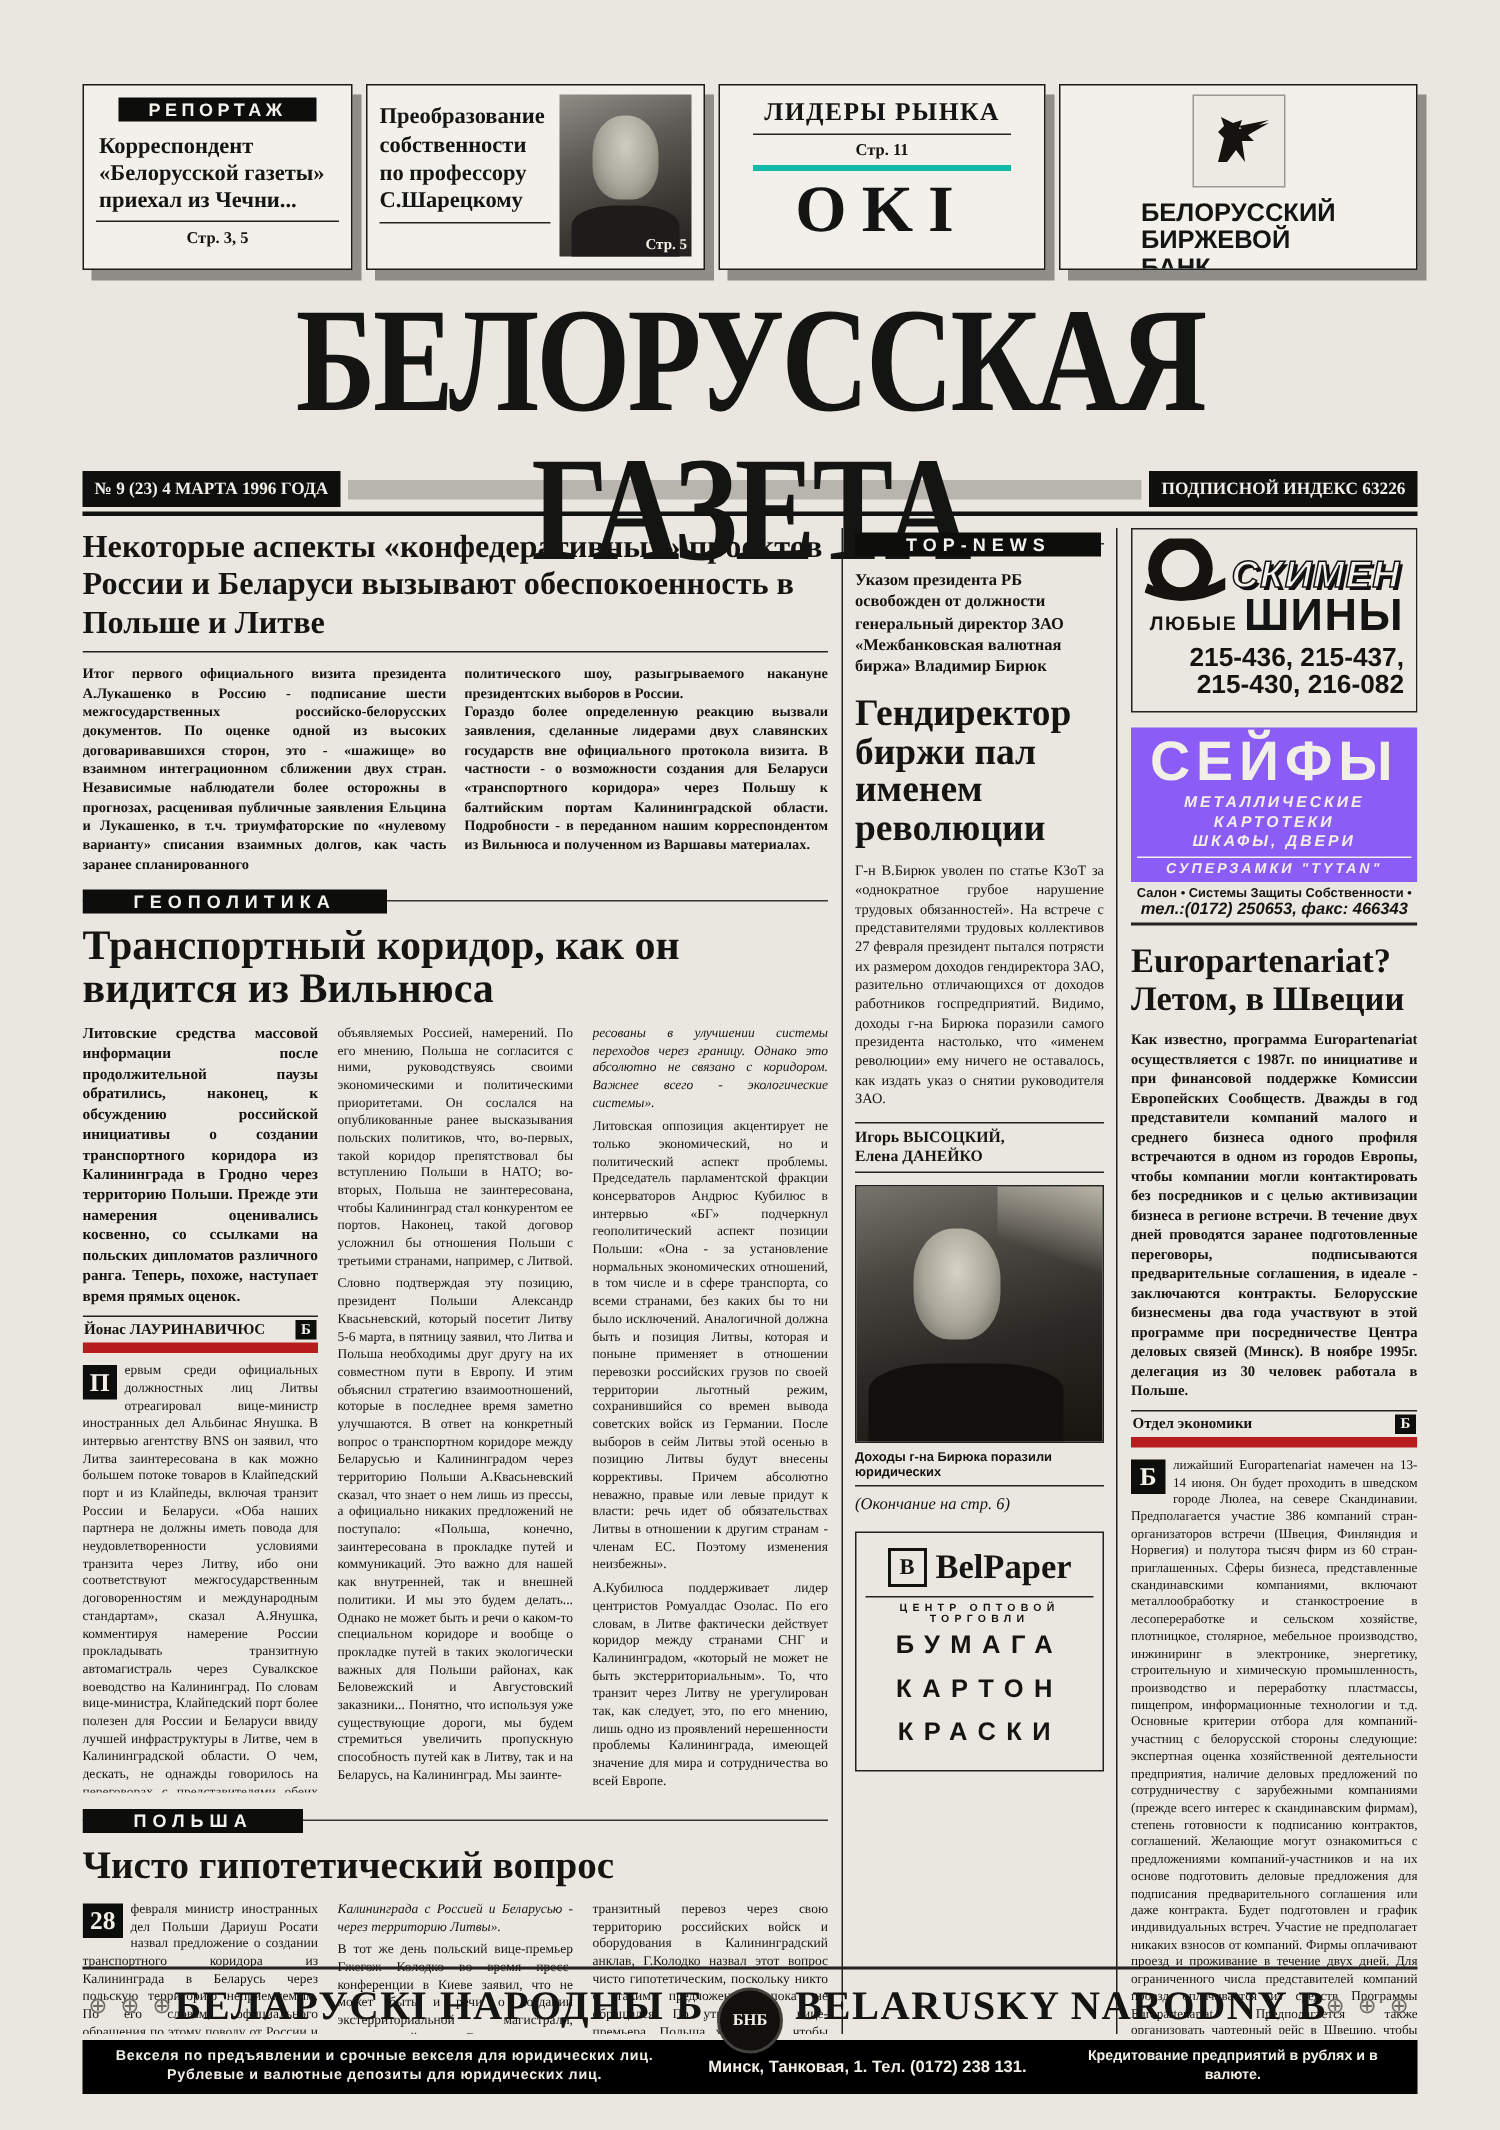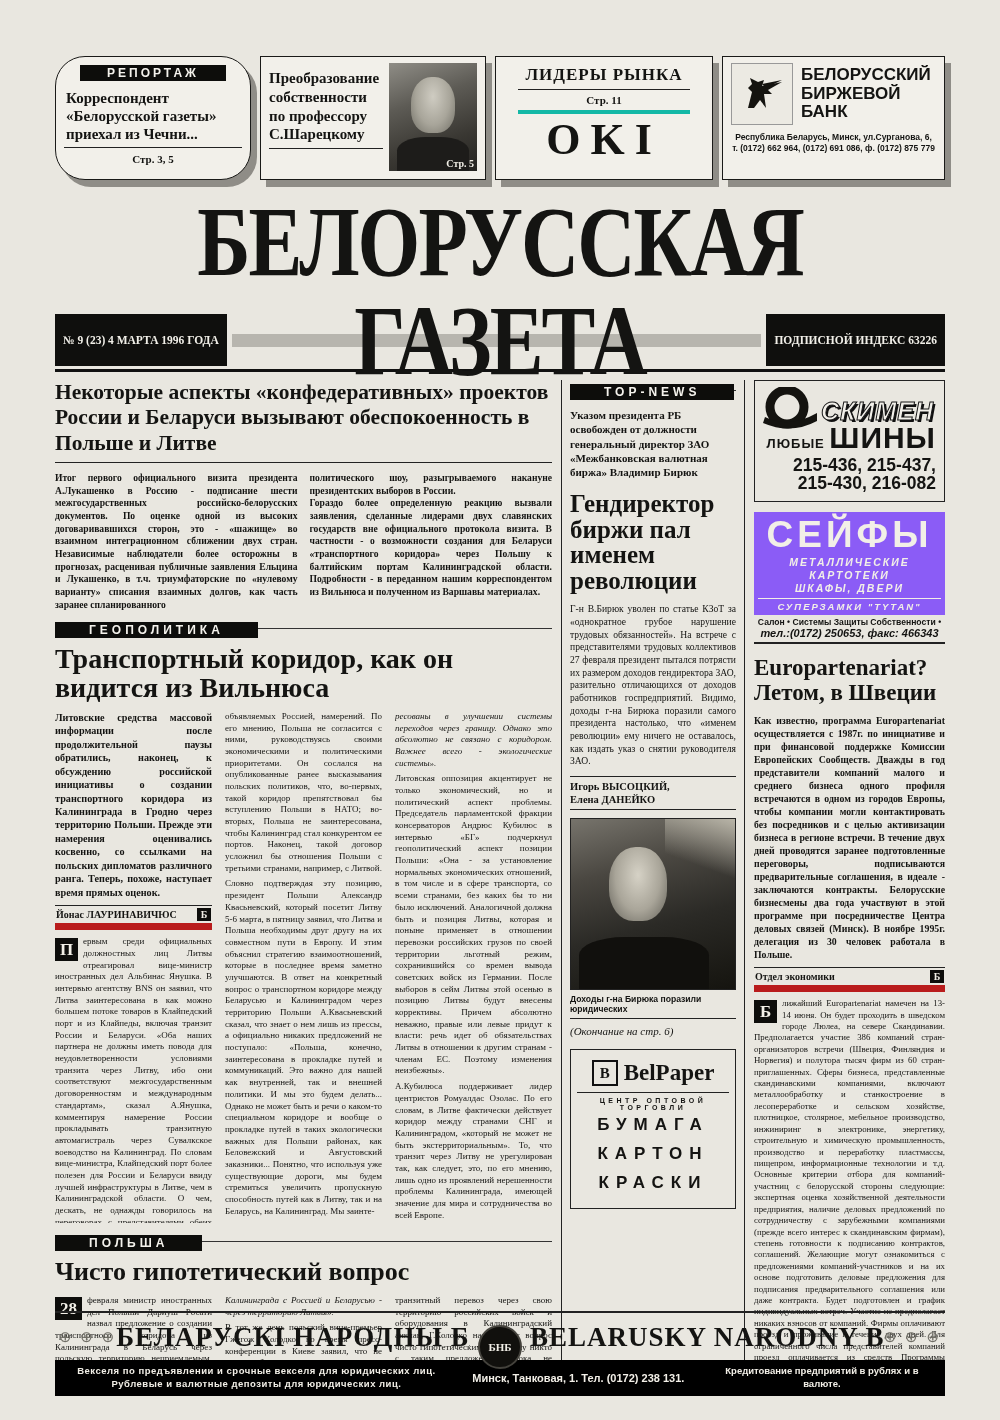--- a/index.html
+++ b/index.html
@@ -9,45 +9,45 @@
     font-family:"Liberation Serif", serif;
     color:#141412;
     overflow:hidden;
   }
   .page { position:relative; width:1000px; height:1420px; padding:56px 55px 0 55px; }
   .pre { white-space:pre-line; }
 
   
   .top-strip { display:flex; gap:9px; height:124px; }
   .tbox { background:#f2f0ea; border:1px solid #1a1a18; box-shadow:6px 7px 0 rgba(70,68,62,.55); padding:6px 8px; position:relative; overflow:hidden; }
-  .tbox1 { width:196px;border-radius:30px; }
+  .tbox1 { width:180px; }
   .tbox2 { width:226px; display:flex; gap:6px; }
   .tbox3 { width:218px; text-align:center; padding-top:8px; }
   .tbox4 { flex:1; }
   .mini-label { display:block; margin:2px auto 6px; width:82%; background:#0d0d0b; color:#f4f2ec; font-family:"Liberation Sans",sans-serif; font-weight:bold; font-size:12px; letter-spacing:3px; text-align:center; padding:1px 0; }
   .tbox1 .t-text { font-weight:bold; font-size:15px; line-height:1.2; text-align:left; padding:2px 2px 4px; border-bottom:1px solid #222; }
   .t-page { display:block; text-align:center; font-weight:bold; font-size:11px; margin-top:5px; }
   .tbox2 .t-text { font-weight:bold; font-size:15px; line-height:1.25; padding-top:6px; flex:1; border-bottom:1px solid #222; height:fit-content; padding-bottom:4px; }
   .t-photo { width:88px; height:108px; background:linear-gradient(160deg,#8f8d86 0%,#5d5b55 35%,#3a3833 70%,#23221f 100%); position:relative; flex:none; }
   .t-photo .face { position:absolute; left:22px; top:14px; width:44px; height:56px; border-radius:46% 46% 40% 40%; background:radial-gradient(ellipse at 50% 35%,#cfccc2 0%,#a8a59a 55%,#6f6d64 100%); }
   .t-photo .suit { position:absolute; left:8px; bottom:0; width:72px; height:34px; background:#1d1c1a; border-radius:40% 40% 0 0; }
   .t-photo .pg { position:absolute; right:3px; bottom:2px; color:#f2efe7; font-weight:bold; font-size:10px; }
   .tbox3 .t-title { font-weight:bold; font-size:17px; letter-spacing:1px; padding-bottom:4px; border-bottom:1px solid #222; width:86%; margin:0 auto; }
   .tbox3 .t-pg { display:block; font-weight:bold; font-size:11px; margin:4px 0; padding-bottom:4px; border-bottom:4px solid #14b8a6; width:86%; margin-left:auto; margin-right:auto; }
   .oki { font-weight:bold; font-size:44px; letter-spacing:10px; line-height:1; margin-top:2px; }
-  .tbox4 .bank-top { display:flex; gap:8px; align-items:center; }
+  .tbox4 .bank-top { display:flex; gap:8px; align-items:center;flex-direction:column; }
   .pegasus { width:62px; height:62px; background:#eceae3; border:1px solid #999; display:flex; align-items:center; justify-content:center; flex:none; }
   .bank-name { font-family:"Liberation Sans",sans-serif; font-weight:bold; font-size:17px; line-height:1.08; }
   .bank-addr { font-family:"Liberation Sans",sans-serif; font-weight:bold; font-size:8.5px; line-height:1.3; text-align:center; margin-top:7px; }
 
   
   .masthead { text-align:center; margin-top:12px; height:108px; }
   .masthead-title { display:inline-block; font-weight:bold; font-size:84px; letter-spacing:-2px; line-height:1; transform:scale(.96,1.18); transform-origin:center top; }
   .issue-bar { display:flex; align-items:center; margin-top:14px; }
-  .issue-box { background:#0f0f0d; color:#f1efe8; font-weight:bold; font-size:11.5px; padding:20px 8px; white-space:nowrap; }
+  .issue-box { background:#0f0f0d; color:#f1efe8; font-weight:bold; font-size:11.5px; padding:6px 8px; white-space:nowrap; }
   .issue-gray { flex:1; height:13px; background:#b7b5ae; margin:0 5px; }
   .top-rule { border-top:3px solid #111; margin-top:3px; }
 
   
   .main { display:flex; margin-top:8px; height:1004px; overflow:hidden; }
   .col-left { width:506px; padding-right:9px; overflow:hidden; }
   .col-mid { width:184px; border-left:1px solid #222; border-right:1px solid #222; padding:0 8px; overflow:hidden; }
   .col-right { flex:1; padding-left:9px; overflow:hidden; }
 
   .lead-headline { font-weight:bold; font-size:21.5px; line-height:1.18; border-bottom:1.5px solid #222; padding-bottom:6px; }

